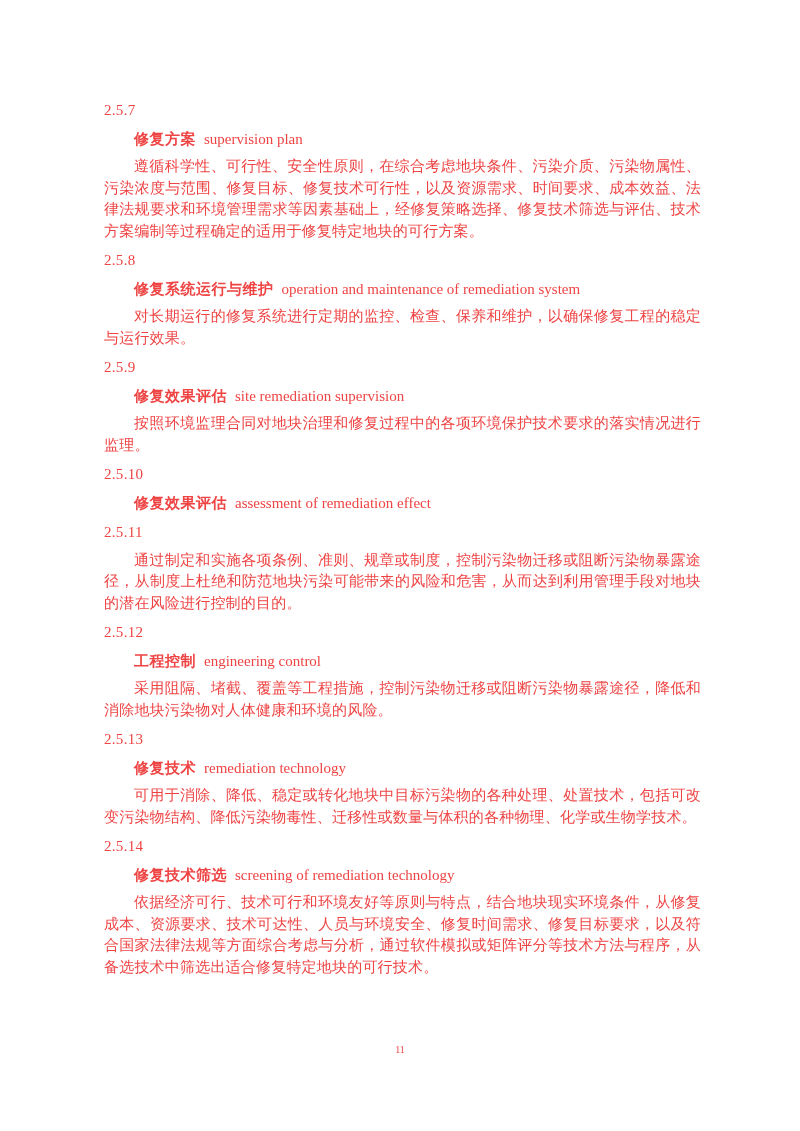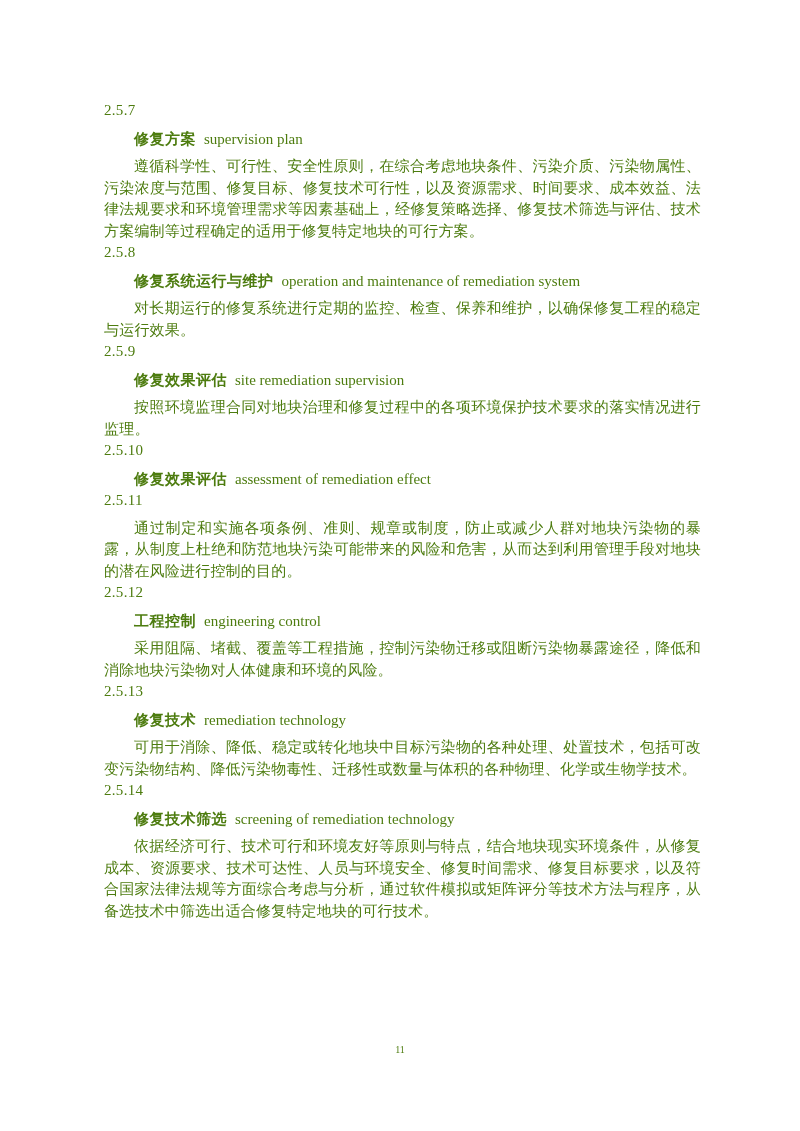--- a/index.html
+++ b/index.html
@@ -6,35 +6,35 @@
     margin: 0;
     padding: 0;
     background: #e9e9e9;
   }
   .page {
     position: relative;
     width: 800px;
     height: 1131px;
     margin: 0 auto;
     background: #ffffff;
-    color: #4d7c0f;
+    color: #ef4444;
     font-family: "Liberation Serif", "DejaVu Serif", serif;
     overflow: hidden;
   }
   .content {
     position: absolute;
     left: 104px;
     top: 100px;
     width: 597px;
     font-size: 15px;
     line-height: 21.5px;
   }
   .term-section { display: block; }
   .sec-num {
-    margin-top: 0;
+    margin-top: 8px;
     font-family: "Liberation Serif", "DejaVu Serif", serif;
     letter-spacing: 0.3px;
   }
   .term-section:first-child .sec-num { margin-top: 0; }
   .term-line {
     margin-top: 6px;
     padding-left: 30px;
     white-space: nowrap;
   }
   .term-zh {
@@ -93,21 +93,21 @@
 
   <section class="term-section">
     <div class="sec-num">2.5.10</div>
     <div class="term-line">
       <span class="term-zh">修复效果评估</span><span class="term-en">assessment of remediation effect</span>
     </div>
   </section>
 
   <section class="term-section">
     <div class="sec-num">2.5.11</div>
-    <p class="definition">通过制定和实施各项条例、准则、规章或制度，防止或减少人群对地块污染物的暴露，从制度上杜绝和防范地块污染可能带来的风险和危害，从而达到利用管理手段对地块的潜在风险进行控制的目的。</p>
+    <p class="definition">通过制定和实施各项条例、准则、规章或制度，控制污染物迁移或阻断污染物暴露途径，从制度上杜绝和防范地块污染可能带来的风险和危害，从而达到利用管理手段对地块的潜在风险进行控制的目的。</p>
   </section>
 
   <section class="term-section">
     <div class="sec-num">2.5.12</div>
     <div class="term-line">
       <span class="term-zh">工程控制</span><span class="term-en">engineering control</span>
     </div>
     <p class="definition">采用阻隔、堵截、覆盖等工程措施，控制污染物迁移或阻断污染物暴露途径，降低和消除地块污染物对人体健康和环境的风险。</p>
   </section>
 

